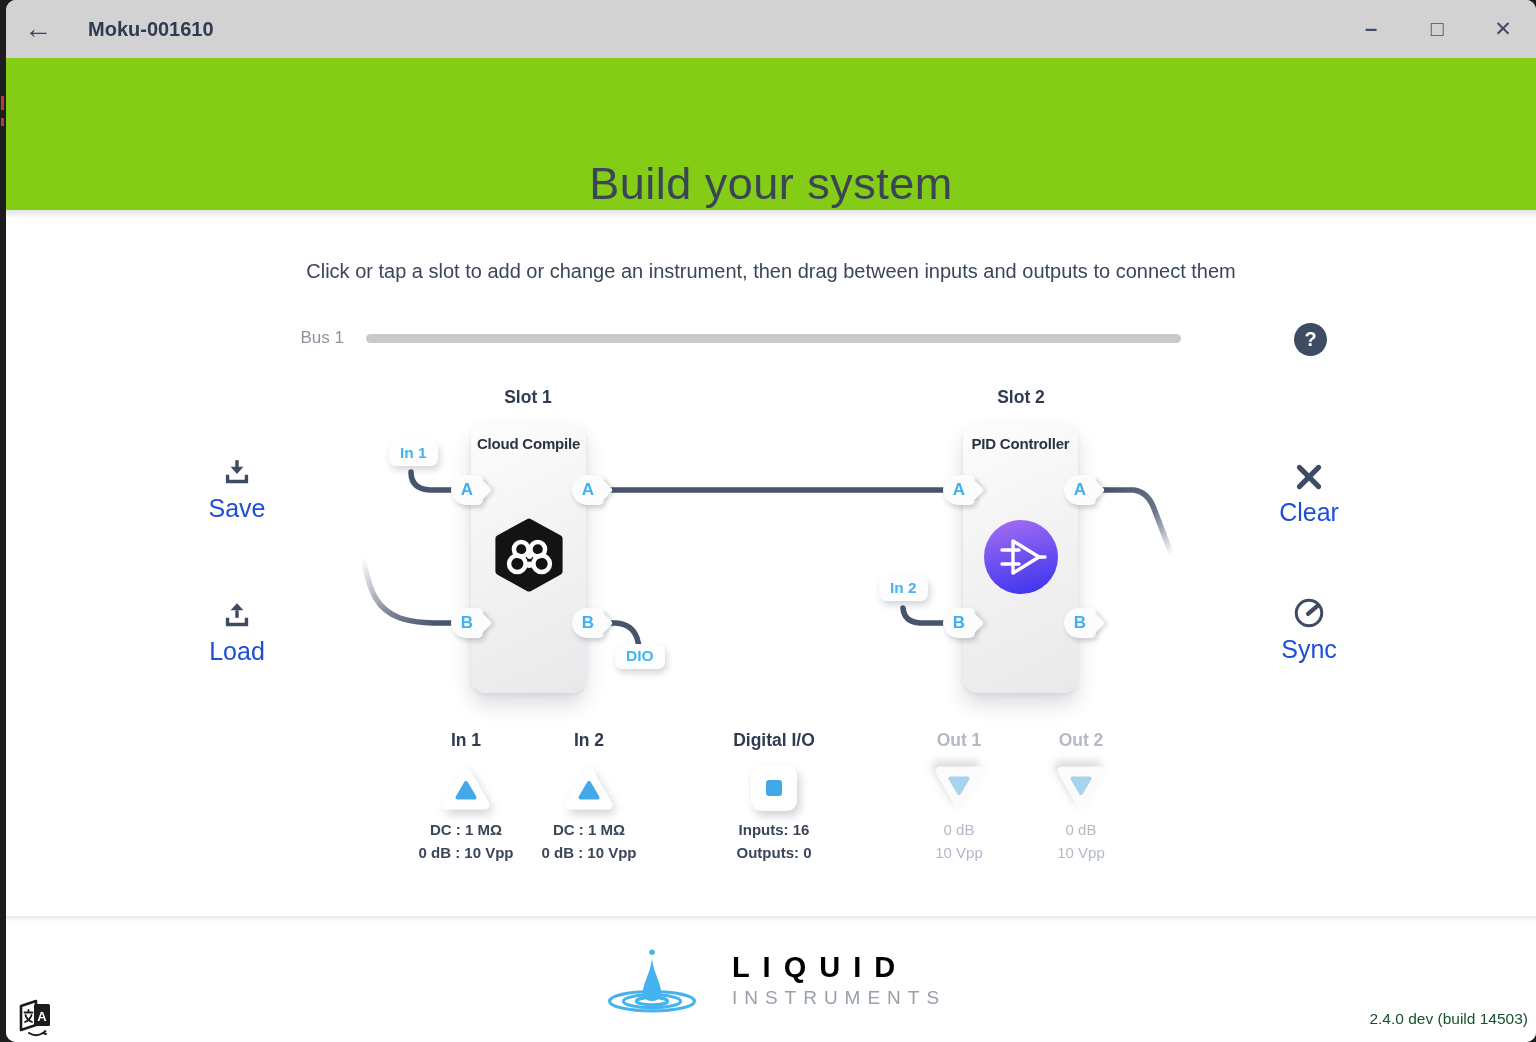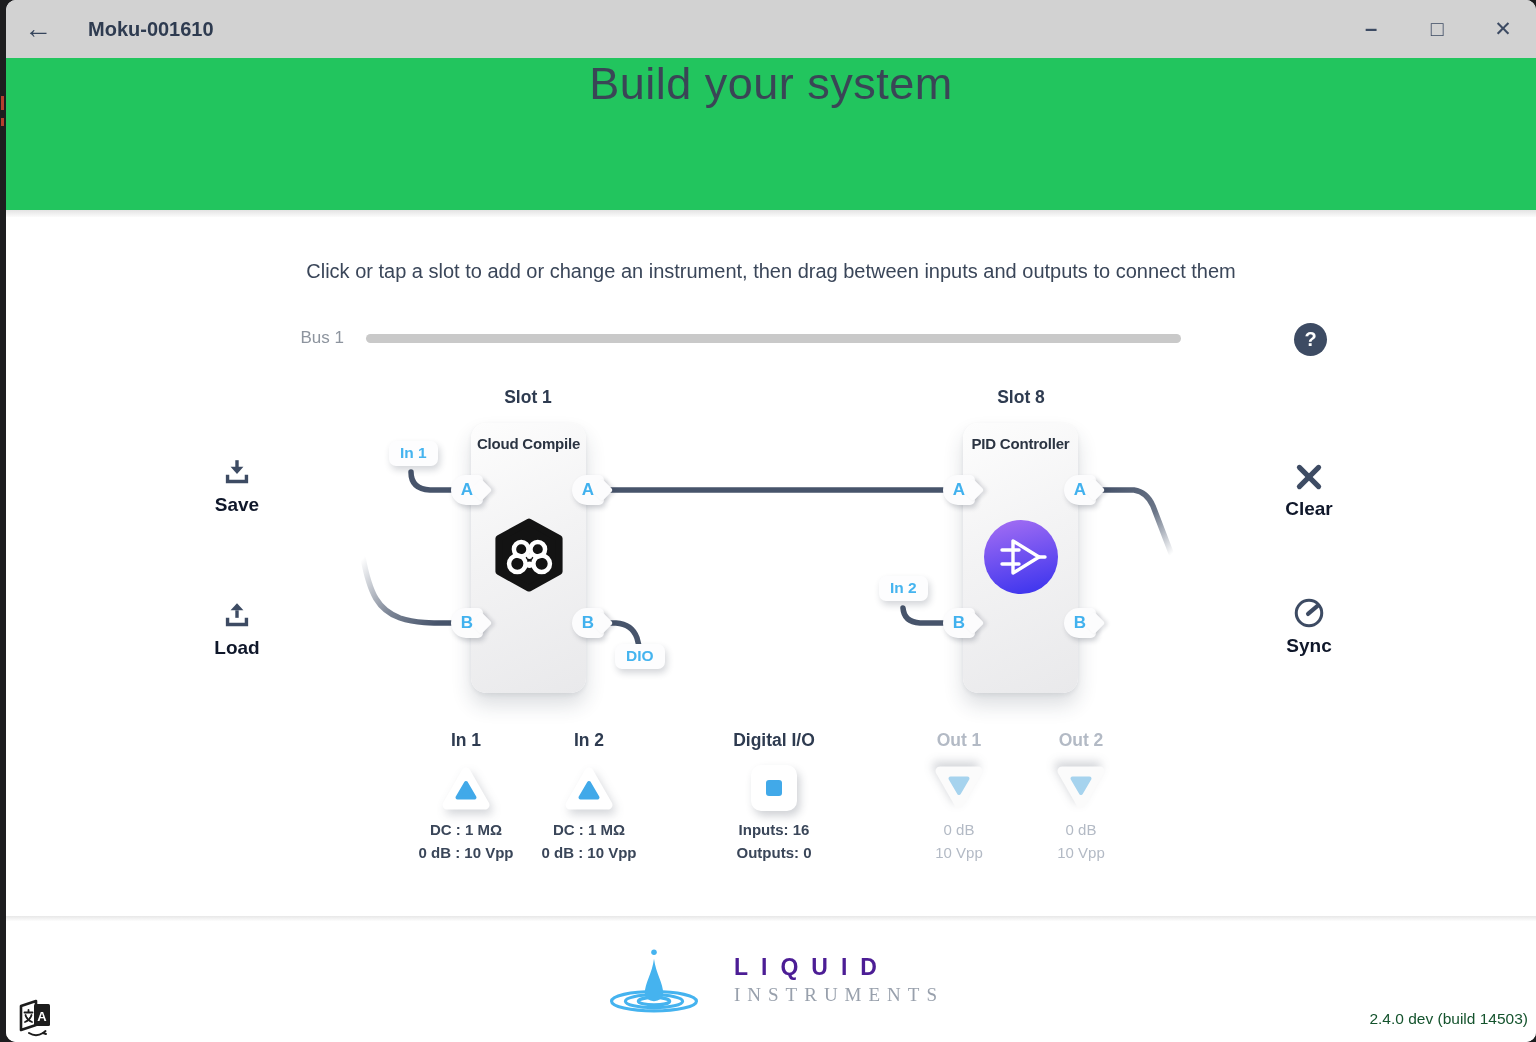--- a/index.html
+++ b/index.html
@@ -16,21 +16,21 @@
   .titlebar { height:58px; background:#d2d2d2; display:flex; align-items:center; flex:0 0 auto; }
   .back-btn { width:64px; height:58px; display:flex; align-items:center; justify-content:center;
     font-size:28px; color:#36455c; cursor:pointer; background:none; border:none; }
   .win-title { font-size:20px; font-weight:bold; color:#2e3b50; margin-left:18px; }
   .titlebar-spacer { flex:1; }
   .win-ctrl { width:66px; height:58px; border:none; background:none; display:flex; align-items:center;
     justify-content:center; font-size:21px; color:#3d4b63; cursor:pointer; }
   .win-ctrl.min { font-weight:bold; font-size:22px; }
 
   
-  .header { height:152px; display:flex; align-items:flex-start; justify-content:center; background:#22c55e; flex:0 0 auto; }
+  .header { height:152px; display:flex; align-items:flex-end; justify-content:center; background:#84cc16; flex:0 0 auto; }
   .page-title { font-size:45px; font-weight:normal; color:#3a4556; letter-spacing:.5px; }
 
   
   .canvas { position:relative; height:706px; background:#fff; flex:0 0 auto;padding-left:31px; }
   .top-shadow-band { position:absolute; left:0; top:0; width:100%; height:7px;
     background:linear-gradient(#e3e3e3,#fbfbfb); }
 
   .instruction { position:absolute; left:0; top:50px; width:100%; text-align:center;
     font-size:20px; color:#3a4659; }
 
@@ -69,21 +69,21 @@
 
   .tag { position:absolute; background:#fdfdfe; border-radius:7px; padding:3px 11px 4px;
     font-size:15.5px; font-weight:bold; color:#45b4ef;
     box-shadow:2px 4px 7px rgba(40,50,70,.2); cursor:pointer; }
   .tag::after { content:""; position:absolute; left:50%; bottom:-6px; width:15px; height:15px;
     background:#fdfdfe; transform:translateX(-50%) rotate(45deg); border-radius:2px; z-index:-1;
     box-shadow:3px 3px 5px rgba(40,50,70,.18); }
 
   .side-action { position:absolute; width:110px; display:flex; flex-direction:column; align-items:center;
     background:none; border:none; cursor:pointer; gap:5px; }
-  .side-action .lbl { font-size:19px; font-weight:bold; color:#0f172a; }
+  .side-action .lbl { font-size:25px; font-weight:normal; color:#1d4ed8; }
 
   
   .io-col { position:absolute; top:520px; width:150px; text-align:center; }
   .io-label { height:22px; font-size:17.5px; font-weight:bold; color:#2e3b50; }
   .io-col.muted .io-label { color:#b3bac5; }
   .io-btn-area { height:52px; margin-top:10px; display:flex; align-items:center; justify-content:center;
     cursor:pointer; }
   .io-line { height:23px; font-size:15px; font-weight:bold; color:#3a4659; }
   .io-line.first { margin-top:7px; }
   .io-col.muted .io-line { color:#b3bac5; font-weight:normal; }
@@ -96,22 +96,22 @@
     background:#3d4b63; border:none; color:#fff; font-size:25px; font-weight:bold; cursor:pointer;
     box-shadow:0 0 0 5px #fff, 0 0 0 6.5px #aab1bb, 0 0 0 11px #fff, 0 0 0 12.5px #c6cbd2,
       6px 12px 18px 12px rgba(40,50,70,.12); }
 
   
   .footer { position:relative; height:126px; background:#fff; flex:0 0 auto; }
   .footer-band { position:absolute; left:0; top:0; width:100%; height:5px;
     background:linear-gradient(#e7e7e7,#fdfdfd); }
   .brand { position:absolute; left:0; top:28px; width:100%; display:flex; align-items:center;
     justify-content:center; gap:24px; }
-  .brand-text .l1 { font-size:23px; font-weight:bold; color:#4c1d95; letter-spacing:13px; }
-  .brand-text .l2 { font-size:19px; color:#98a0ac; letter-spacing:7px; margin-top:3px;font-family:Liberation Serif, serif; }
+  .brand-text .l1 { font-size:29px; font-weight:bold; color:#000000; letter-spacing:13px; }
+  .brand-text .l2 { font-size:19px; color:#98a0ac; letter-spacing:7px; margin-top:3px; }
   .version { position:absolute; right:8px; top:94px; font-size:15.5px; color:#14532d; }
 
   .translate-overlay { position:absolute; left:10px; bottom:4px; width:40px; height:42px; cursor:pointer; }
 </style>
 </head>
 <body>
 
 <div class="desktop-strip-mark" style="top:96px;height:14px;"></div>
 <div class="desktop-strip-mark" style="top:118px;height:8px;"></div>
 
@@ -167,21 +167,21 @@
         <path d="M 405 262 Q 405 279 424 280 L 458 280"></path>
         <path d="M 592 280 L 952 280"></path>
         <path d="M 357 348 C 364 384 372 400 394 408 C 412 414 430 413 458 413" stroke="url(#fadeIn)"></path>
         <path d="M 592 413 L 610 413 Q 626 414 631 428 L 634 440"></path>
         <path d="M 897 398 Q 898 412 914 413 L 952 413"></path>
         <path d="M 1079 280 L 1128 280 Q 1141 282 1147 296 L 1165 343" stroke="url(#fadeOut)"></path>
       </g>
     </svg>
 
     <div class="slot-label s1">Slot 1</div>
-    <div class="slot-label s2">Slot 8</div>
+    <div class="slot-label s2">Slot 2</div>
 
     <div class="card s1">
       <div class="card-title">Cloud Compile</div>
       <svg class="card-icon" width="74" height="78" viewBox="0 0 76 80">
         <path d="M38,4 L69,21 V55 L38,72 L7,55 V21 Z" fill="#131313" stroke="#131313" stroke-width="7" stroke-linejoin="round"></path>
         <g stroke="#ffffff" stroke-width="4.6" fill="none">
           <circle cx="30" cy="32" r="7.5"></circle>
             <circle cx="47" cy="32" r="7.5"></circle>
           <circle cx="26" cy="47" r="8.5"></circle>
             <circle cx="51" cy="47" r="8.5"></circle>

